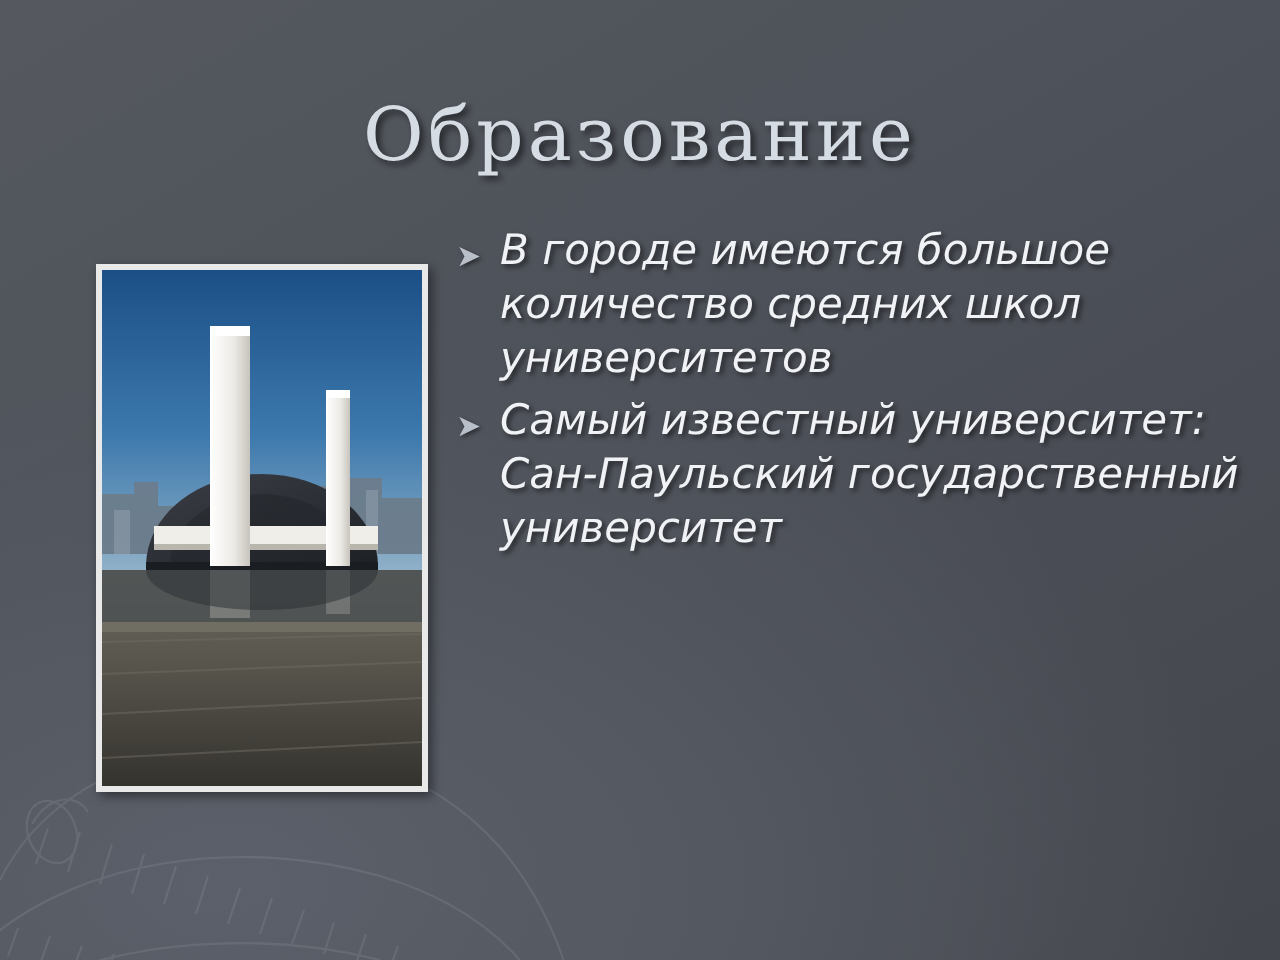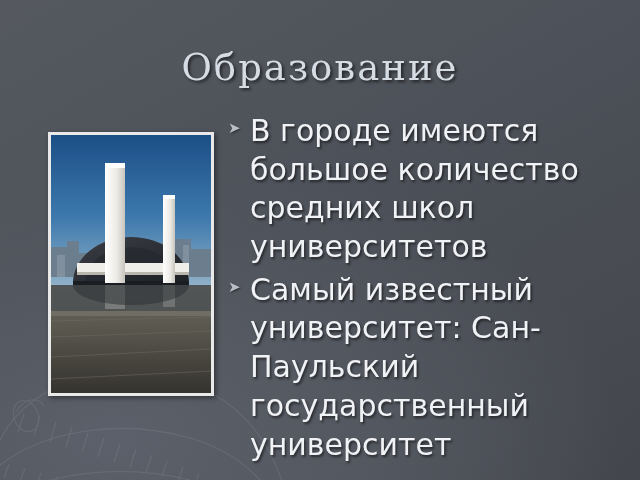--- a/index.html
+++ b/index.html
@@ -83,23 +83,24 @@
     width: 22px;
     padding-top: 9px;
     color: #b9bfc9;
     font-size: 15px;
     line-height: 1;
     text-shadow: 1px 1px 2px rgba(0,0,0,0.5);
   }
   .bullet-text {
     flex: 1 1 auto;
     color: #f0f2f5;
-    font-size: 30px;
+    font-size: 21px;
     line-height: 1.29;
     text-shadow: 1.5px 1.5px 2.5px rgba(0,0,0,0.55);
+    font-style: italic;
   }
 </style>
 </head>
 <body>
 
 <div id="slide">
 
   <div class="watermark">
     <svg width="300" height="190" viewBox="0 0 300 190" xmlns="http://www.w3.org/2000/svg">
       <g fill="none" stroke="#aab0b8" stroke-width="1.1" opacity="0.75">

